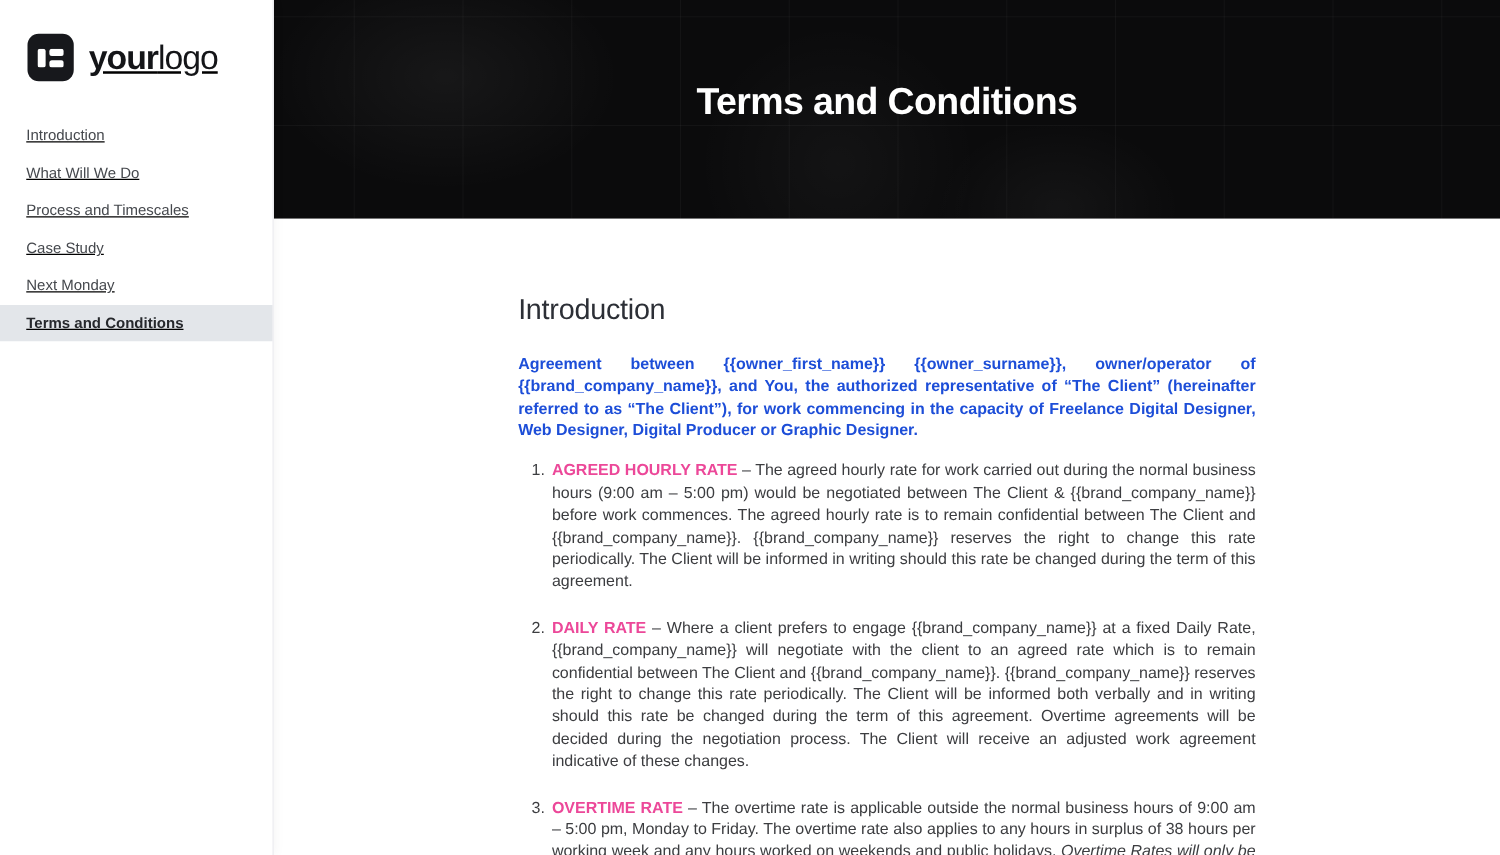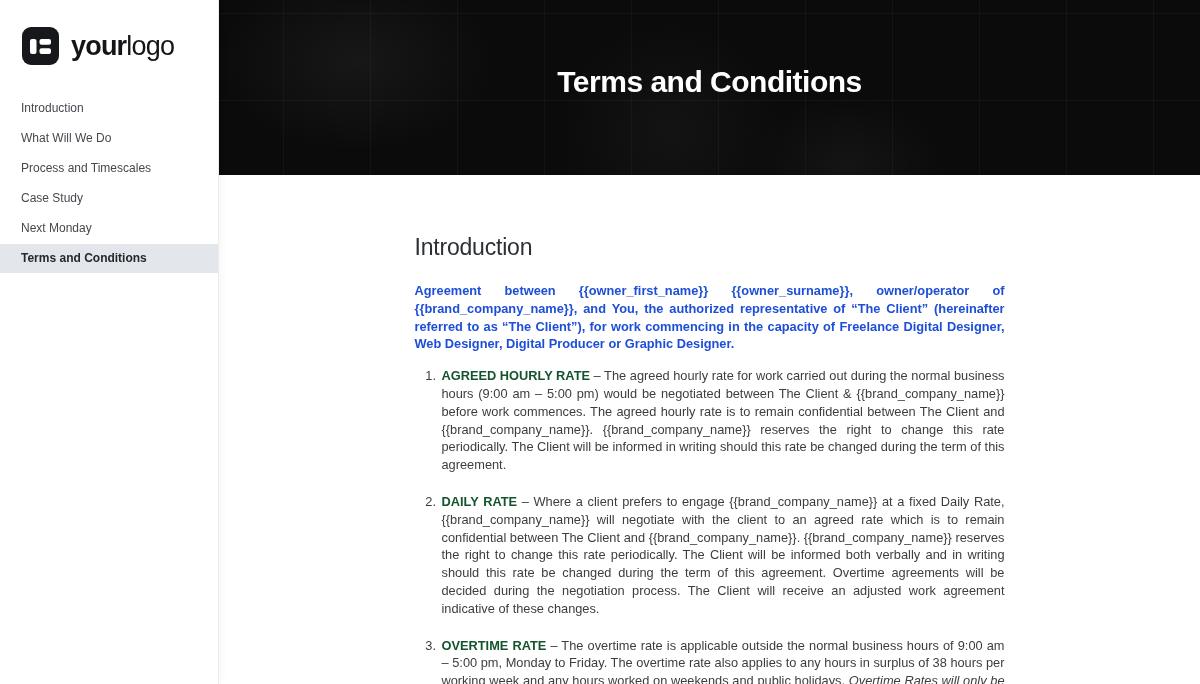--- a/index.html
+++ b/index.html
@@ -13,20 +13,21 @@
   
   .sidebar {
     width: 219px;
     min-width: 219px;
     height: 100%;
     background: #ffffff;
     border-right: 1px solid #ececef;
     box-shadow: 2px 0 8px rgba(0,0,0,0.04);
     position: relative;
     z-index: 2;
+    text-decoration: underline;
   }
   .logo-row {
     display: flex;
     align-items: center;
     gap: 12px;
     margin: 27px 0 0 22px;
   }
   .logo-mark {
     width: 37px;
     height: 38px;
@@ -126,21 +127,21 @@
     line-height: 17.8px;
     color: #3c3d40;
     text-align: justify;
   }
   ol.terms li {
     margin-bottom: 19px;
     padding-left: 2px;
   }
   ol.terms .lead {
     font-weight: 700;
-    color: #14532d;
+    color: #ec4899;
   }
   ol.terms .it {
     font-style: italic;
   }
 </style>
 </head>
 <body>
 
 <aside class="sidebar">
   <div class="logo-row">

